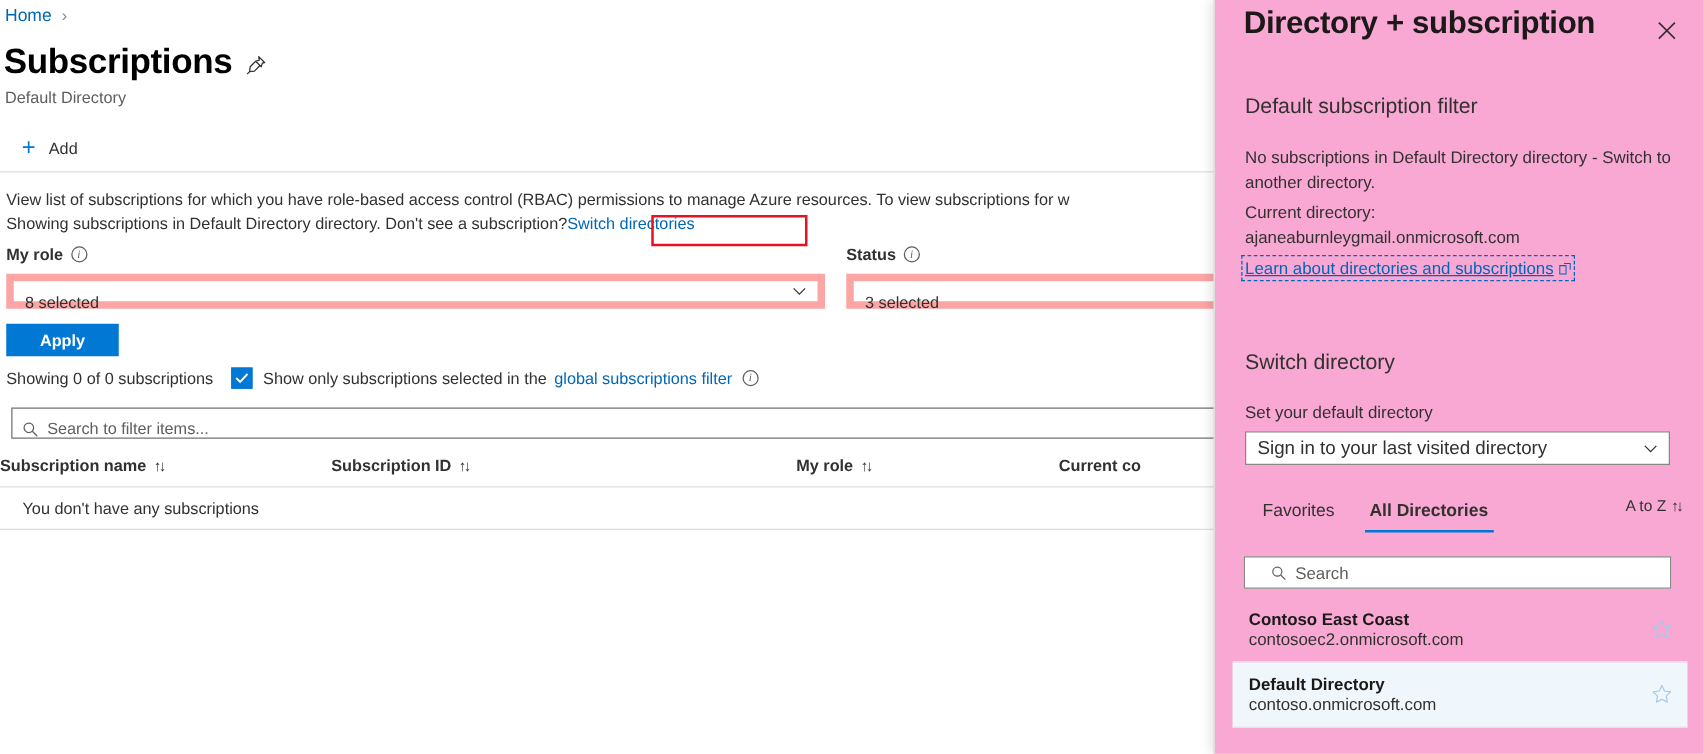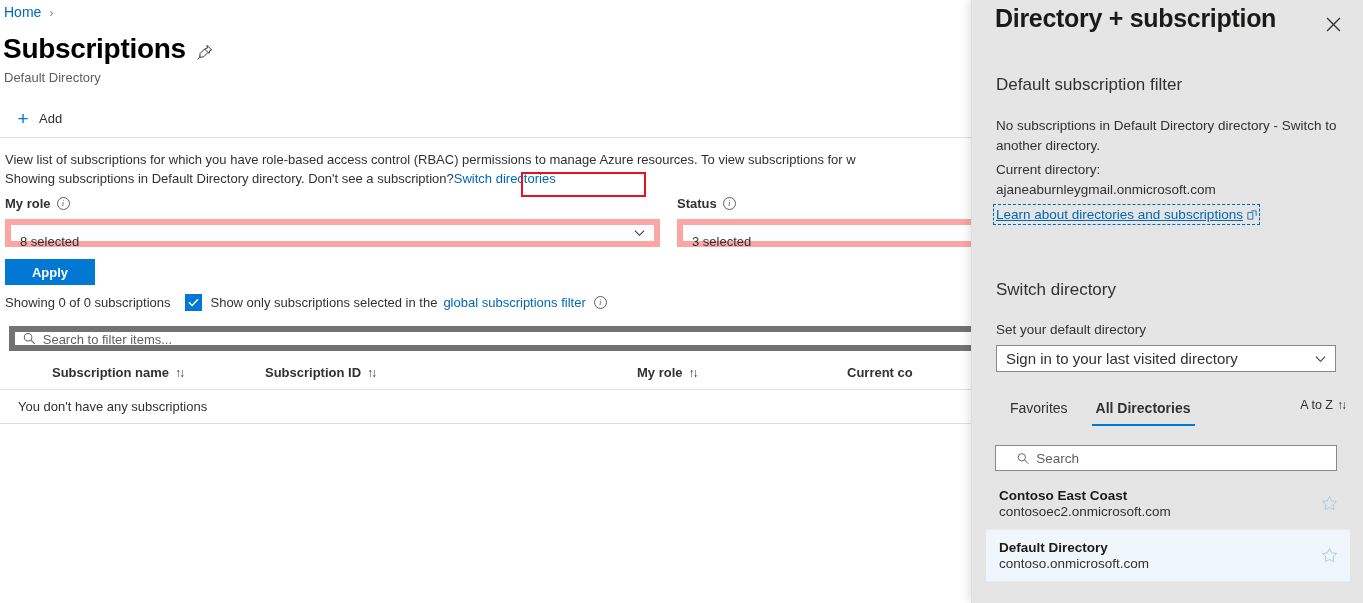--- a/index.html
+++ b/index.html
@@ -178,23 +178,23 @@
     flex: none;
   }
   .cbox svg { display: block; }
   .cb-label { margin-right: 6px; }
   .showing-row .info-icon { margin-left: 8px; }
 
   .search-wrap {
     position: absolute;
     left: 9px; top: 326px;
     width: 1000px; height: 25px;
-    border: 6px solid #737373;
+    border: 1px solid #737373;
     background: #fff;
-    display: flex; align-items: flex-start;
+    display: flex; align-items: flex-end;
     padding: 0 8px;
     gap: 7px;
     cursor: text;
   }
   .search-wrap input {
     border: none; outline: none;
     font-family: inherit;
     font-size: 13px;
     color: #323130;
     width: 100%;
@@ -237,21 +237,21 @@
     font-size: 13px;
     color: #323130;
     border-bottom: 1px solid #e1dfdd;
   }
 
   
   #panel {
     position: absolute;
     right: 0; top: 0;
     width: 392px; height: 603px;
-    background: #e5e5e5;
+    background: #f9a8d4;
     border-left: 1px solid #e1dfdd;
     box-shadow: -3px 0 8px rgba(0,0,0,0.10);
     overflow: hidden;
   }
   .panel-title {
     position: absolute;
     left: 23px; top: 4px;
     font-size: 25px;
     font-weight: 600;
     color: #1b1a19;
@@ -469,21 +469,21 @@
   <div class="search-wrap">
     <svg width="13" height="13" viewBox="0 0 14 14">
       <circle cx="5.6" cy="5.6" r="4.2" fill="none" stroke="#605e5c" stroke-width="1.1"></circle>
       <line x1="8.7" y1="8.7" x2="13" y2="13" stroke="#605e5c" stroke-width="1.1"></line>
     </svg>
     <input type="text" placeholder="Search to filter items..." style="">
   </div>
 
   <div class="table">
     <div class="thead">
-      <div class="th" style="width:265px;padding-left:52px;">
+      <div class="th" style="width:265px;">
         <span>Subscription name</span>
         <span class="sorticon">↑↓</span>
       </div>
       <div class="th" style="width:372px;">
         <span>Subscription ID</span>
         <span class="sorticon">↑↓</span>
       </div>
       <div class="th" style="width:210px;">
         <span>My role</span>
         <span class="sorticon">↑↓</span>

